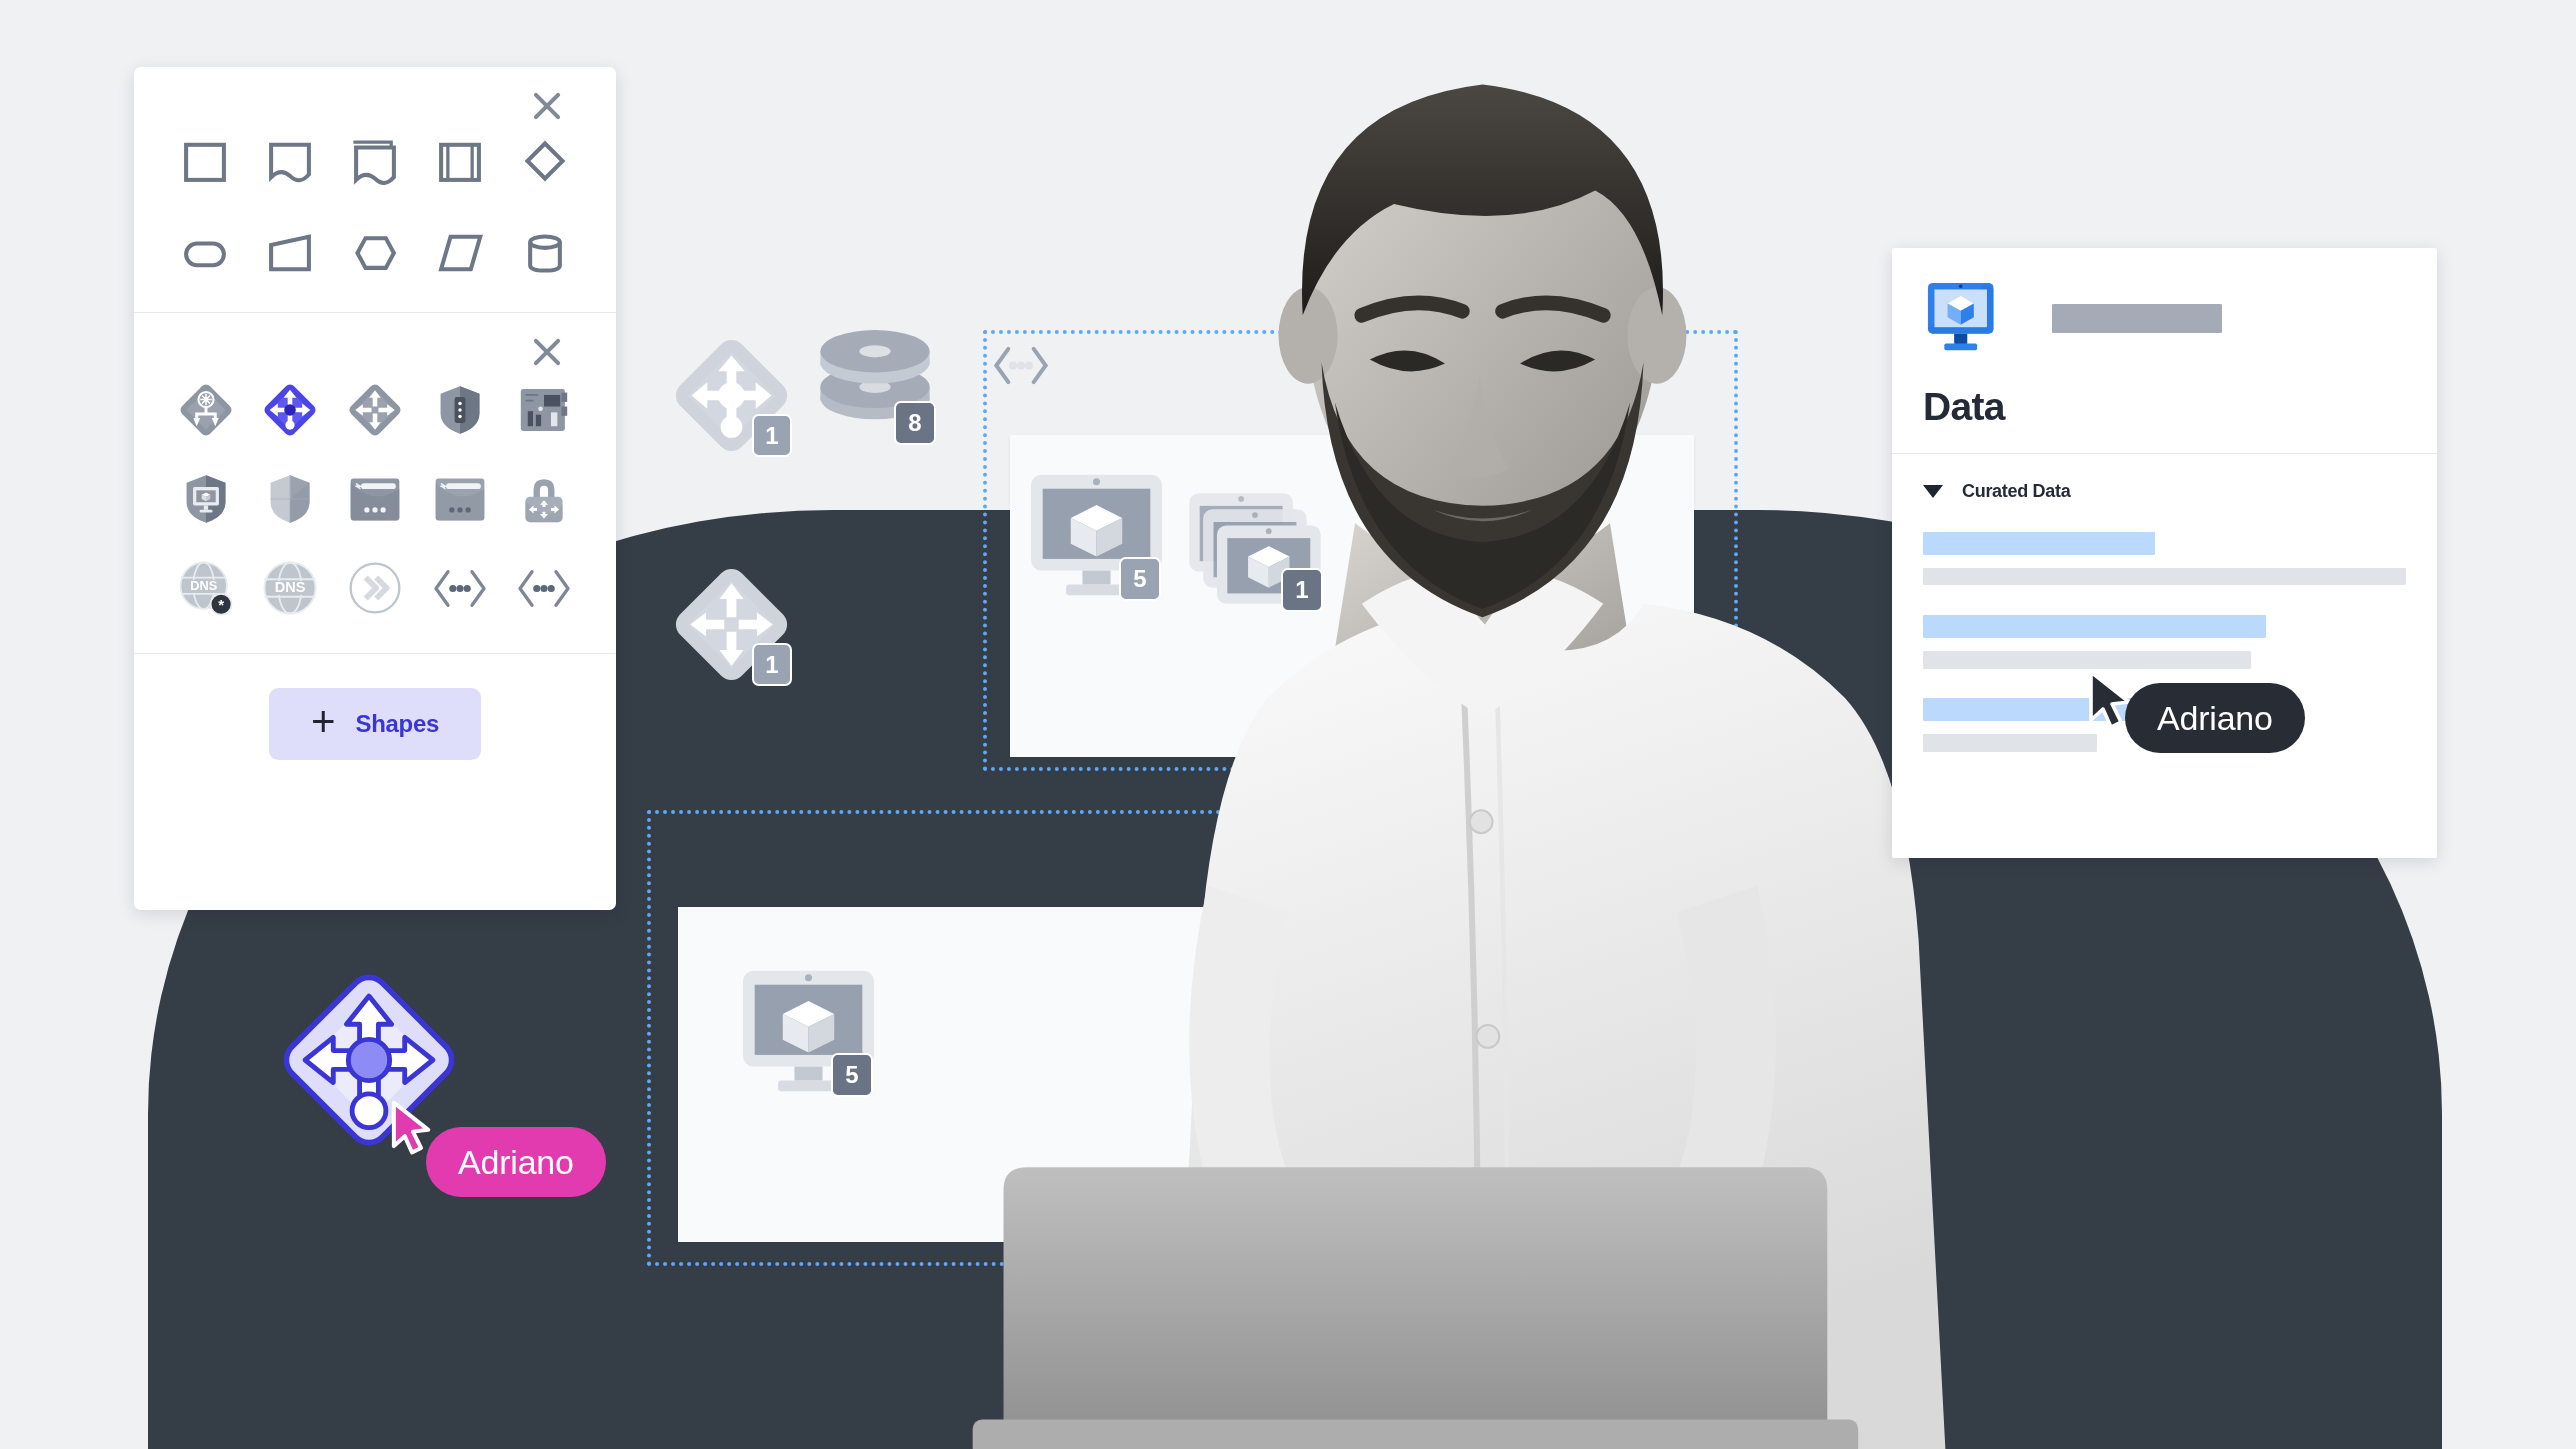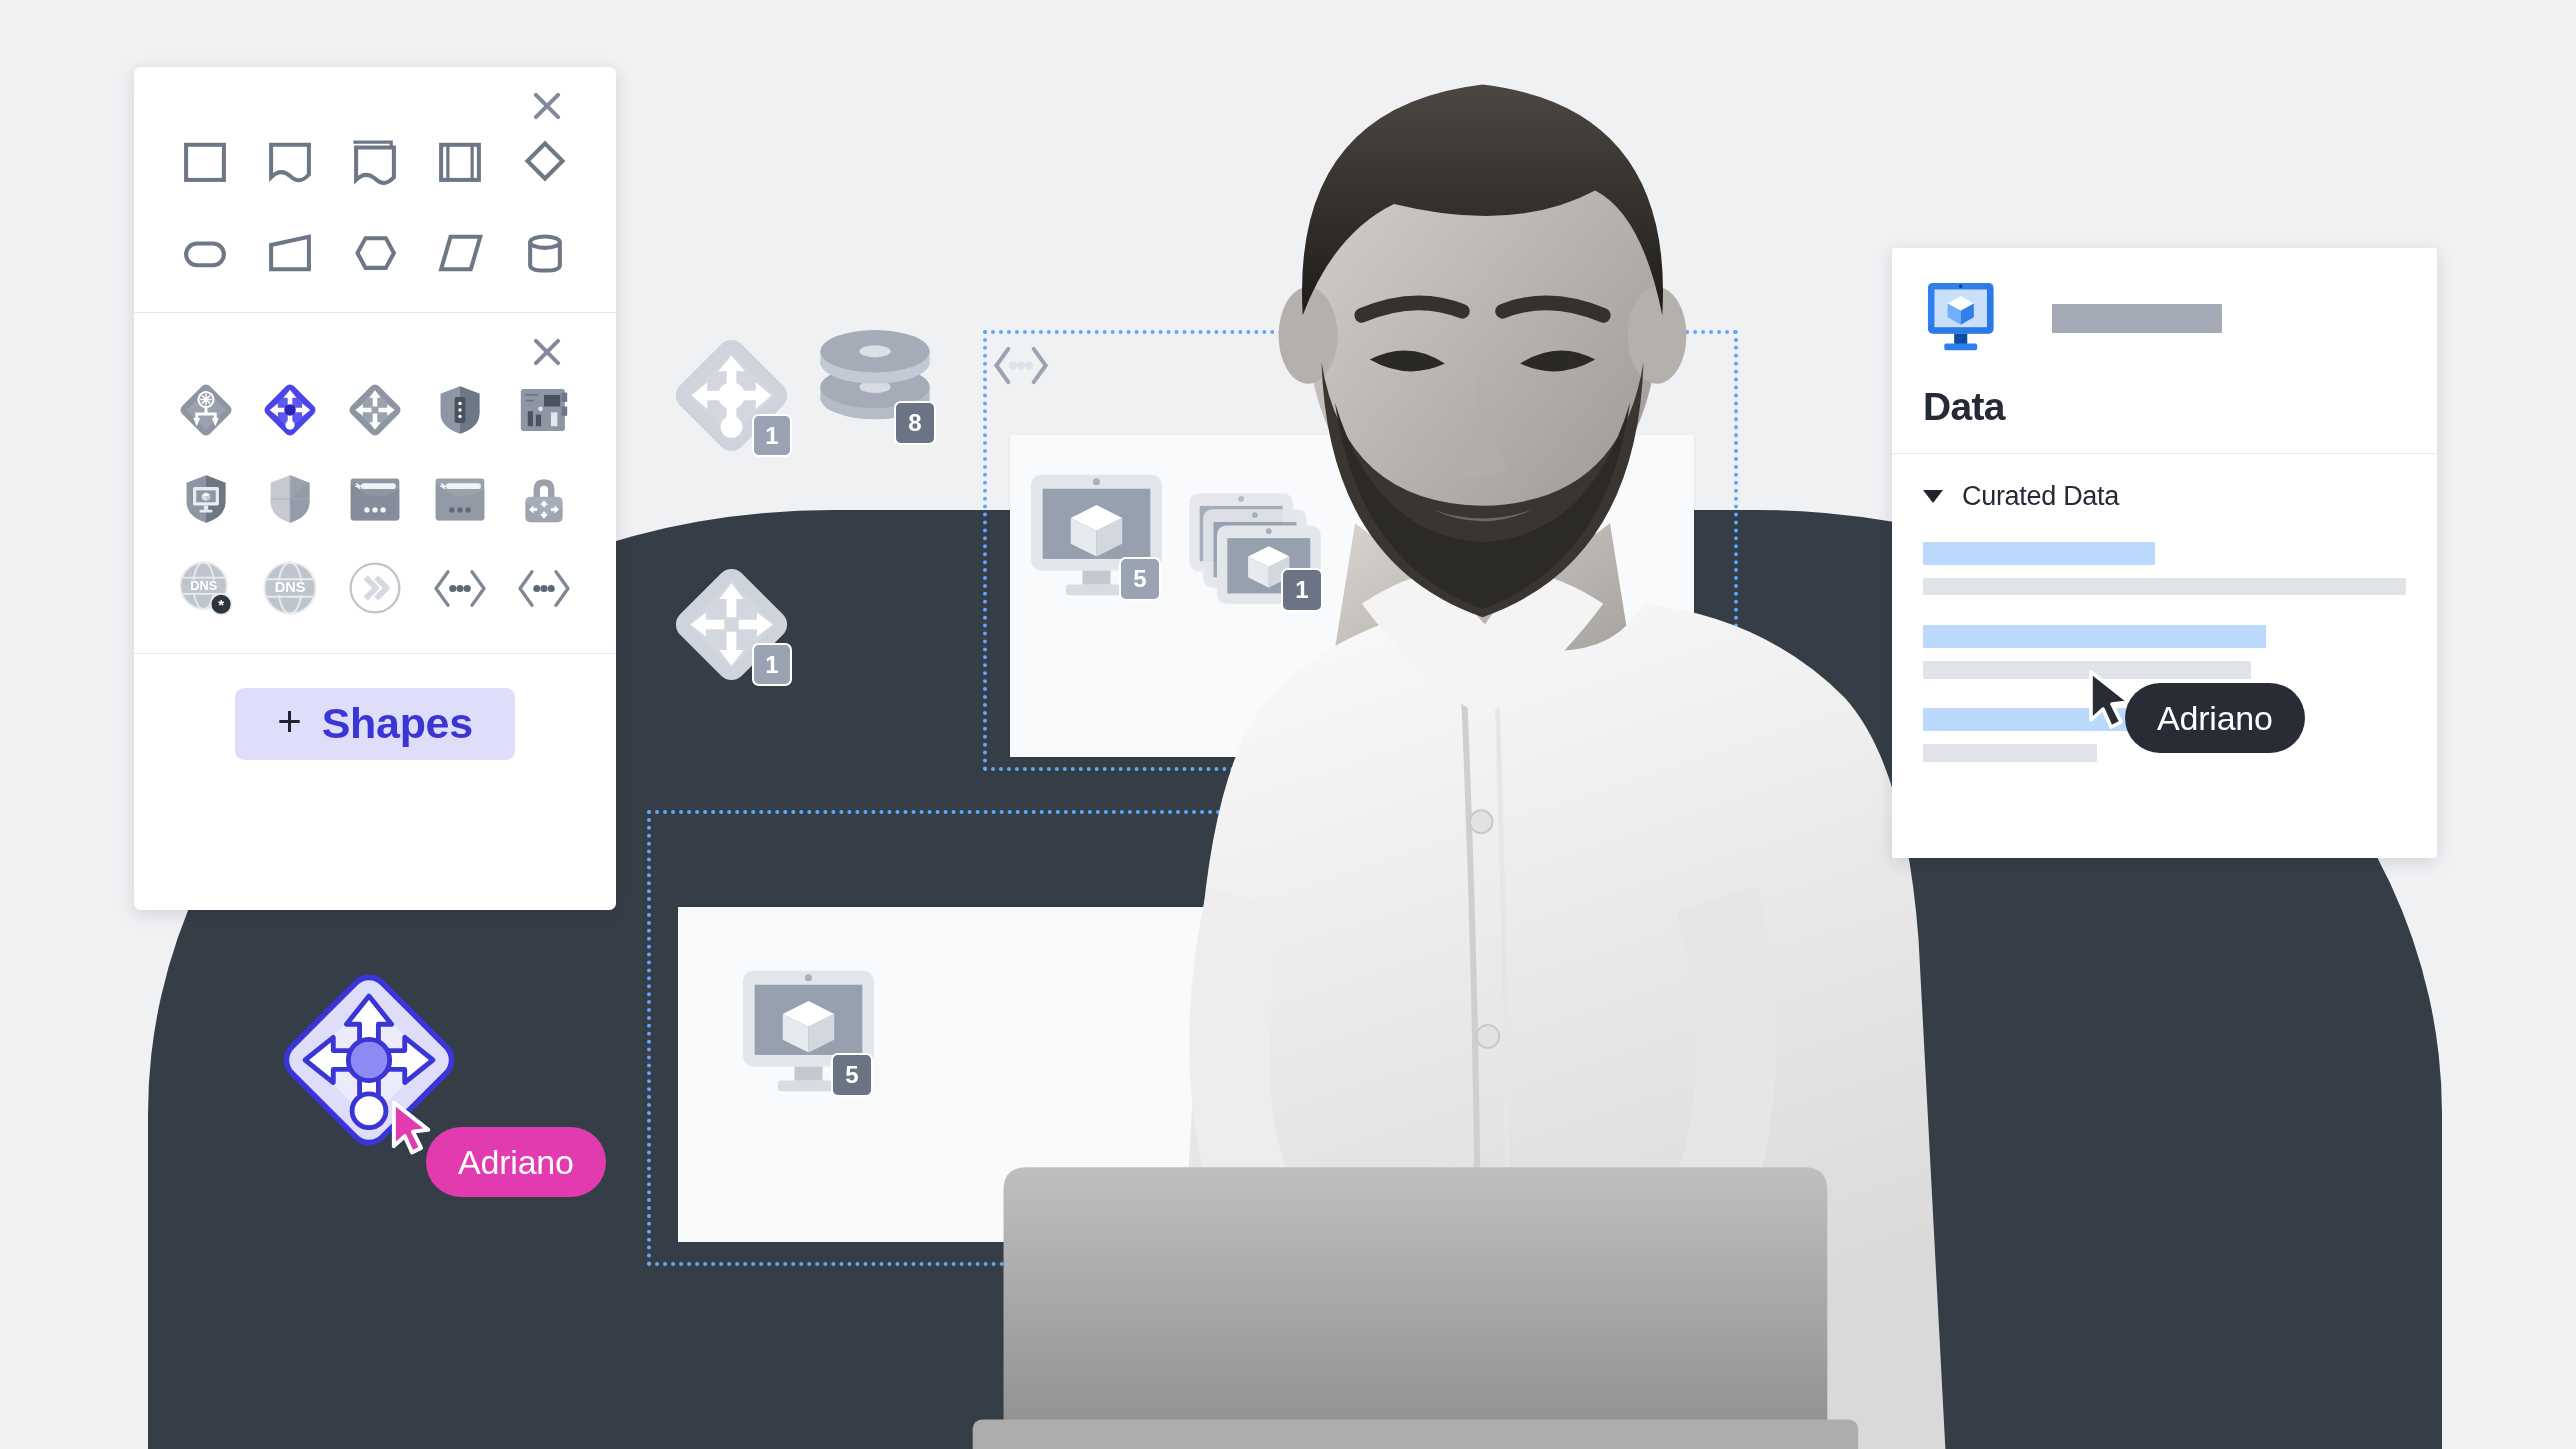--- a/index.html
+++ b/index.html
@@ -97,40 +97,40 @@
   }
   .shapes-btn {
     background: #DEDEFB;
     border-radius: 9.4px;
     height: 72px;
     padding: 0 42px;
     display: flex; align-items: center; gap: 20px;
     cursor: pointer; border: none;
   }
   .shapes-btn .plus { font-size: 42px; color: #1F2430; line-height: 1; font-weight: 400; margin-top: -4px; }
-  .shapes-btn .lbl { font-size: 43px; color: #3A35D5; font-weight: 700; letter-spacing: -0.3px; }
+  .shapes-btn .lbl { font-size: 24px; color: #3A35D5; font-weight: 700; letter-spacing: -0.3px; }
 
   
   .panel-data {
     position: absolute;
     left: 1892px; top: 248px;
     width: 545px; height: 610px;
     background: #fff;
     border-radius: 2px;
     box-shadow: 0 4px 17.4px rgba(20,25,40,.13);
     overflow: hidden;
   }
   .pd-head { padding: 29.5px 31px 24px; border-bottom: 1.3px solid #E7E9ED; }
   .pd-row1 { display: flex; align-items: center; gap: 47px; }
   .pd-ph { width: 170px; height: 29.5px; background: #A5ABB6; border-radius: 1.3px; }
   .pd-title { margin-top: 25.5px; font-size: 39px; font-weight: 700; color: #252B36; letter-spacing: -0.7px; }
   .pd-body { padding: 27px 31px 0; }
   .pd-section { display: flex; align-items: center; gap: 19px; cursor: pointer; }
   .pd-caret { width: 0; height: 0; border-left: 10.7px solid transparent; border-right: 10.7px solid transparent; border-top: 13.4px solid #1F2430; }
-  .pd-section-lbl { font-size: 27px; font-weight: 400; color: #252B36; letter-spacing: -0.3px; }
+  .pd-section-lbl { font-size: 18px; font-weight: 700; color: #252B36; letter-spacing: -0.3px; }
   .pd-rows { margin-top: 29.5px; }
   .pd-item { margin-bottom: 29.5px; }
   .bar-blue { height: 23px; background: #BAD9FD; border-radius: 1.3px; }
   .bar-gray { height: 17.4px; background: #E0E3E8; border-radius: 1.3px; margin-top: 13.4px; }
 
   
   .cursor-wrap { position: absolute; display: flex; align-items: center; }
   .cursor-pill {
     border-radius: 40px;
     color: #fff;

